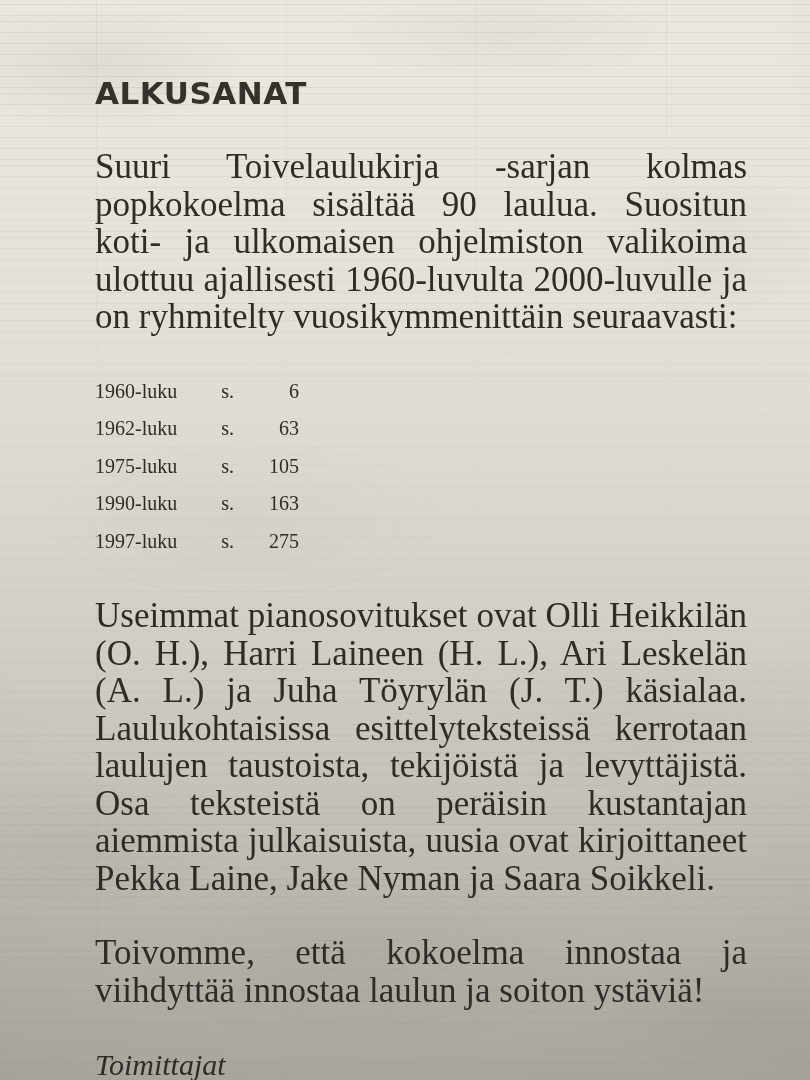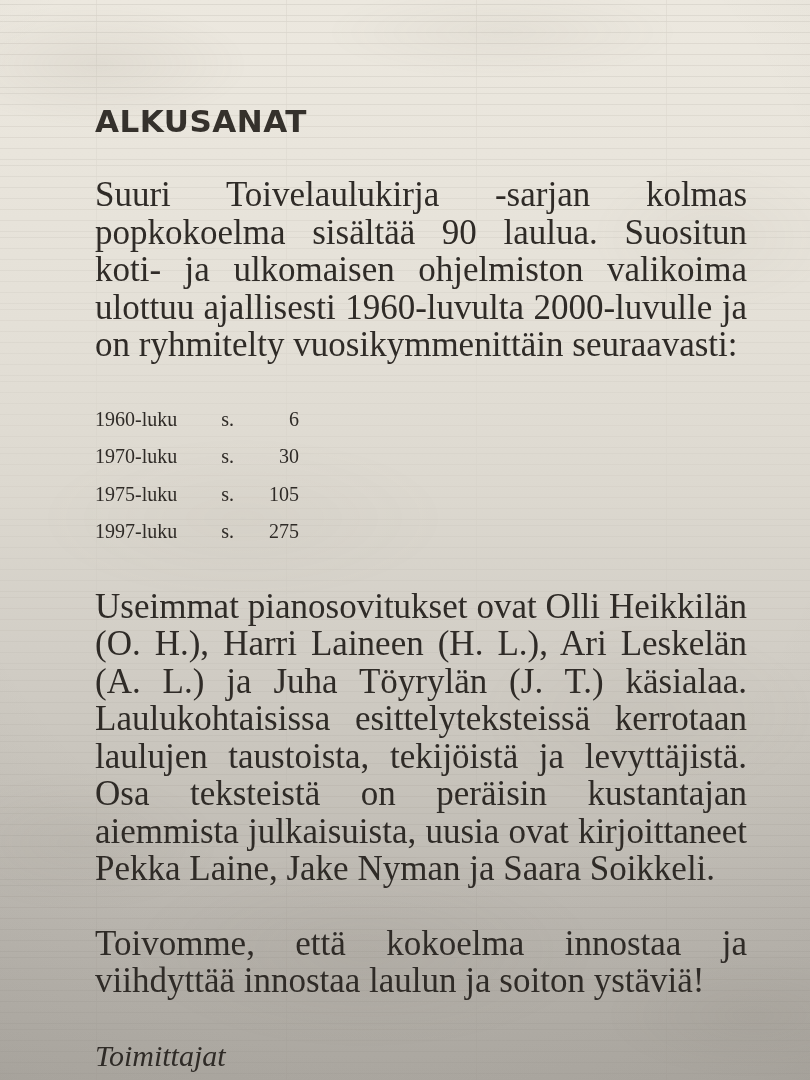--- a/index.html
+++ b/index.html
@@ -99,21 +99,21 @@
     z-index: 3;
   }
 
   .doc-title {
     font-family: "DejaVu Sans", sans-serif;
     font-weight: bold;
     font-size: 31px;
     letter-spacing: 0.5px;
     color: #35312c;
     margin: 0;
-    padding-top: 104px;
+    padding-top: 76px;
     line-height: 1.1;
   }
 
   .para {
     font-size: 35px;
     line-height: 37.5px;
     text-align: justify;
     text-justify: inter-word;
     margin: 0;
     color: #2f2b27;
@@ -169,28 +169,33 @@
     <div class="spacer-block"></div>
 
     <table class="toc">
       <tbody>
         <tr>
           <td class="decade">1960-luku</td>
           <td class="s-label">s.</td>
           <td class="pagenum">6</td>
         </tr>
         <tr>
-          <td class="decade">1970-luku</td>
-          <td class="s-label">s.</td>
-          <td class="pagenum">30</td>
+          <td class="decade">1962-luku</td>
+          <td class="s-label">s.</td>
+          <td class="pagenum">63</td>
         </tr>
         <tr>
           <td class="decade">1975-luku</td>
           <td class="s-label">s.</td>
           <td class="pagenum">105</td>
+        </tr>
+        <tr>
+          <td class="decade">1990-luku</td>
+          <td class="s-label">s.</td>
+          <td class="pagenum">163</td>
         </tr>
         <tr>
           <td class="decade">1997-luku</td>
           <td class="s-label">s.</td>
           <td class="pagenum">275</td>
         </tr>
       </tbody>
     </table>
 
     <div class="spacer-block"></div>

